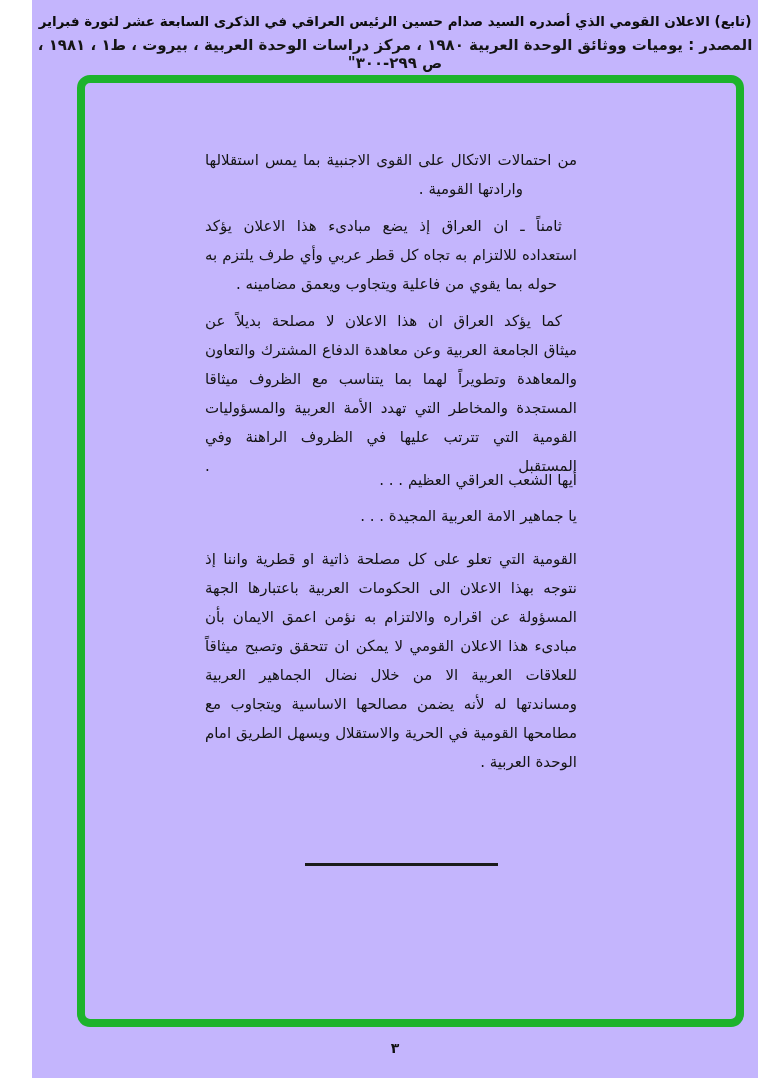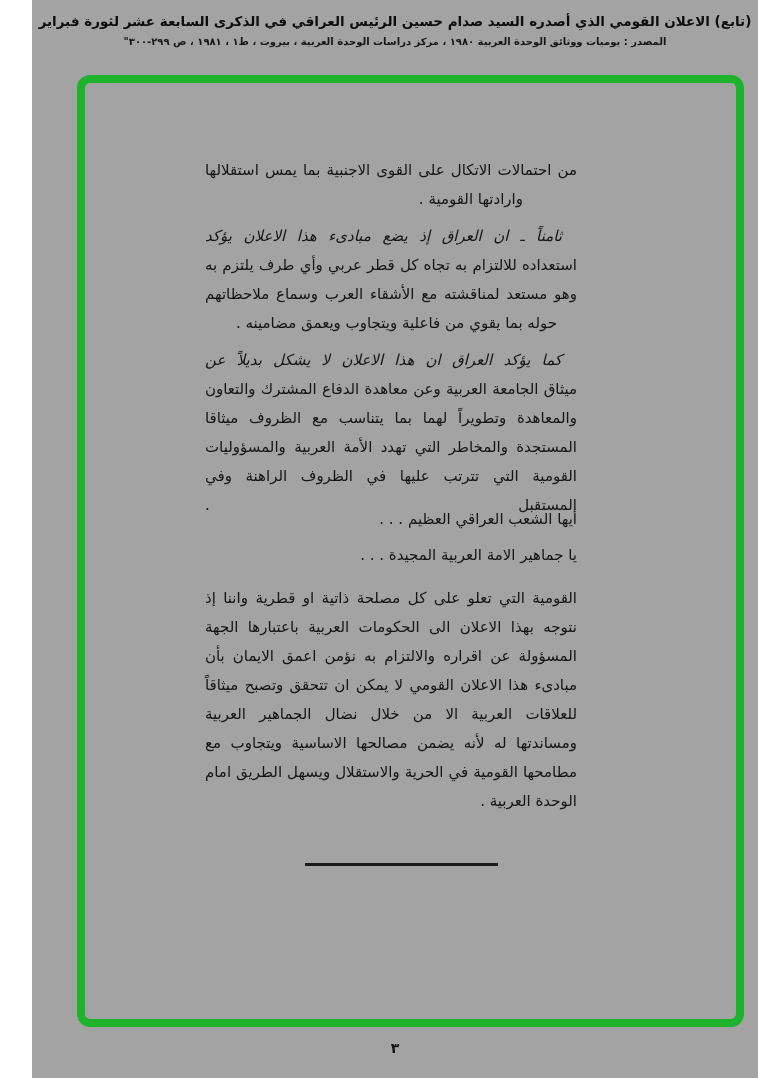--- a/index.html
+++ b/index.html
@@ -2,50 +2,50 @@
 <html lang="ar"><head>
 <meta charset="utf-8">
 <style>
   html,body{margin:0;padding:0;}
   body{
     width:758px;height:1078px;position:relative;
     background:#ffffff;overflow:hidden;
     font-family:"DejaVu Sans",sans-serif;
     color:#161616;
   }
-  .page{position:absolute;inset:0;background:#a3a3a3;margin-left:32px;}
+  .page{position:absolute;inset:0;background:#c4b5fd;margin-left:32px;}
 
   
   .hdr{position:absolute;top:13px;left:0;right:0;text-align:center;direction:rtl;}
   .hdr-l1{font-size:13.5px;font-weight:bold;letter-spacing:0;color:#0d0d0d;}
-  .hdr-l2{font-size:10px;font-weight:bold;margin-top:7px;color:#151515;}
+  .hdr-l2{font-size:15px;font-weight:bold;margin-top:7px;color:#151515;}
 
   
   .frame{
     position:absolute;left:45px;top:75px;width:667px;height:952px;
     border:8px solid #1db32c;border-radius:13px;
     box-sizing:border-box;background:transparent;
   }
 
   
   .bodycol{
-    position:absolute;top:156px;right:181px;width:372px;
+    position:absolute;top:146px;right:181px;width:372px;
     direction:rtl;text-align:right;
   }
   .block{margin:0 0 8px 0;}
   .block.gap14{margin-bottom:14px;}
   .block.gap7{margin-bottom:7px;}
   .block.gap0{margin-bottom:0;}
   .line{
     height:29px;line-height:29px;font-size:15px;
     text-align:justify;text-align-last:justify;
     color:#141414;
   }
   .line.end{text-align:right;text-align-last:right;}
-  .line.ind{padding-right:15px;font-style:italic;}
+  .line.ind{padding-right:15px;}
   .line.ind20{padding-right:20px;}
   .line.ind54{padding-right:54px;}
 
   
   .divider{
     position:absolute;left:273px;top:863px;width:193px;height:3px;
     background:#1b1b1b;
   }
   .pagenum{
     position:absolute;left:0;right:0;top:1040px;text-align:center;
@@ -67,26 +67,25 @@
   <div class="bodycol">
 
     <div class="block">
       <div class="line">من احتمالات الاتكال على القوى الاجنبية بما يمس استقلالها</div>
       <div class="line end ind54">وارادتها القومية .</div>
     </div>
 
     <div class="block">
       <div class="line ind">ثامناً ـ ان العراق إذ يضع مبادىء هذا الاعلان يؤكد</div>
       <div class="line">استعداده للالتزام به تجاه كل قطر عربي وأي طرف يلتزم به</div>
-      <div class="line">وهو مستعد لمناقشته مع الأشقاء العرب وسماع ملاحظاتهم</div>
       <div class="line end ind20">حوله بما يقوي من فاعلية ويتجاوب ويعمق مضامينه .</div>
     </div>
 
     <div class="block gap14">
-      <div class="line ind">كما يؤكد العراق ان هذا الاعلان لا يشكل بديلاً عن</div>
+      <div class="line ind">كما يؤكد العراق ان هذا الاعلان لا مصلحة بديلاً عن</div>
       <div class="line">ميثاق الجامعة العربية وعن معاهدة الدفاع المشترك والتعاون</div>
       <div class="line">والمعاهدة وتطويراً لهما بما يتناسب مع الظروف ميثاقا</div>
       <div class="line">المستجدة والمخاطر التي تهدد الأمة العربية والمسؤوليات</div>
       <div class="line">القومية التي تترتب عليها في الظروف الراهنة وفي المستقبل .</div>
     </div>
 
     <div class="block gap7">
       <div class="line end">أيها الشعب العراقي العظيم . . .</div>
     </div>
 

